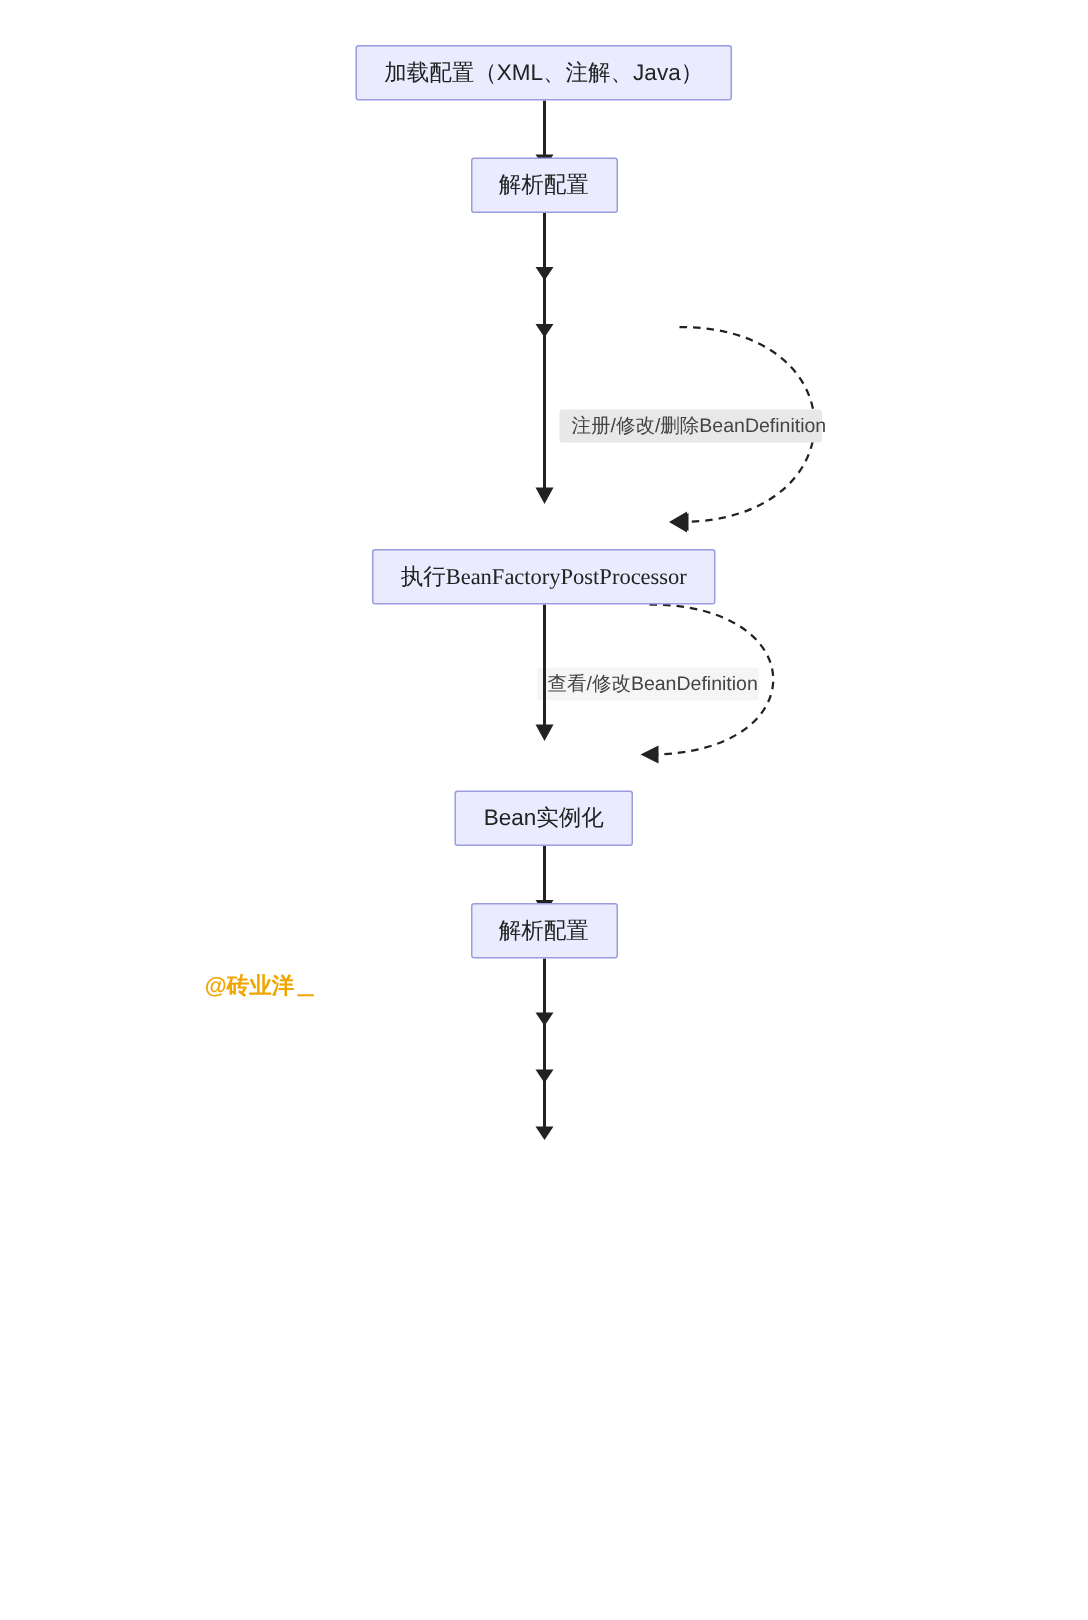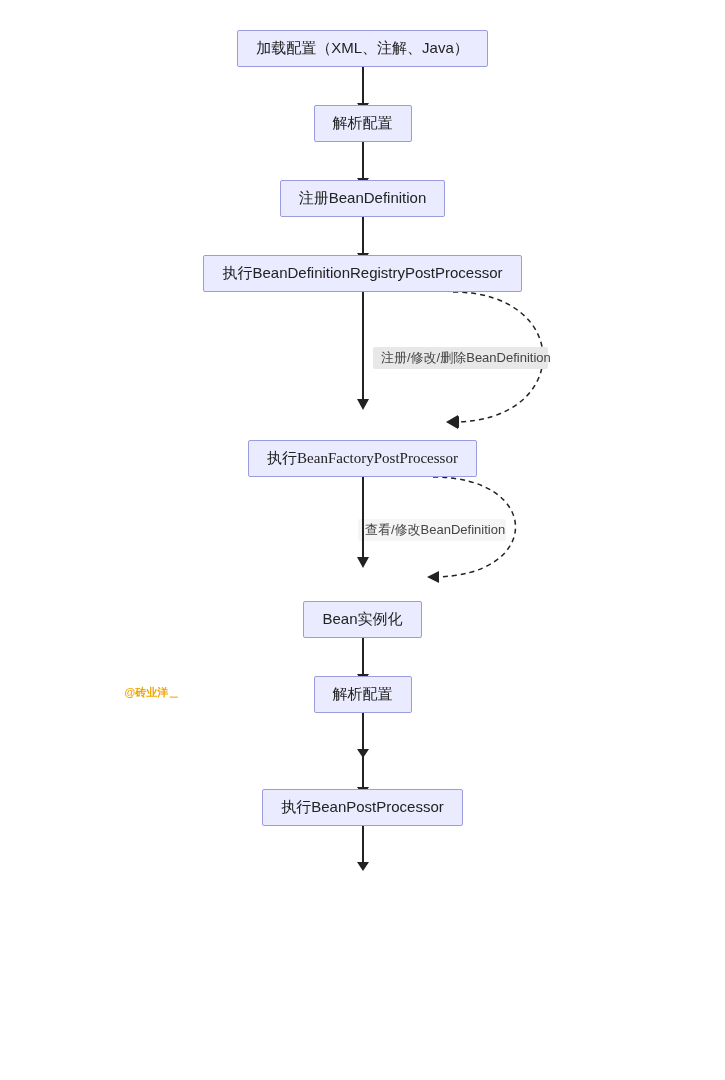--- a/index.html
+++ b/index.html
@@ -48,23 +48,23 @@
       bottom: -7px;
       left: 50%;
       transform: translateX(-50%);
       border-left: 6px solid transparent;
       border-right: 6px solid transparent;
       border-top: 9px solid #222;
     }
 
     .watermark {
       position: absolute;
-      left: 62px;
+      left: 74px;
       top: 430px;
-      font-size: 11px;
+      font-size: 15px;
       color: #f0a500;
       font-weight: bold;
       z-index: 10;
     }
 
     .middle-section {
       position: relative;
       display: flex;
       flex-direction: column;
       align-items: center;
@@ -77,29 +77,27 @@
 <div class="diagram-container">
 
   <div class="box">加载配置（XML、注解、Java）</div>
 
   <div class="arrow-down"></div>
 
   <div class="box">解析配置</div>
 
   <div class="arrow-down"></div>
 
-  <div class="box">注册BeanDefinition</div>
 
   <div class="arrow-down"></div>
 
   <div class="middle-section">
 
     <div class="watermark">@砖业洋＿</div>
 
-    <div class="box">执行BeanDefinitionRegistryPostProcessor</div>
 
     <svg width="600" height="170" style="position:relative; z-index:1; overflow:visible; margin-top:0;">
 
       <line x1="300" y1="0" x2="300" y2="20" stroke="#222" stroke-width="2"></line>
 
       <path d="M 390 0 C 510 0, 510 130, 390 130" stroke="#222" stroke-width="1.5" fill="none" stroke-dasharray="5,4"></path>
 
       <polygon points="390,123 383,135 397,135" fill="#222" transform="rotate(-90,390,130) translate(0,0)"></polygon>
       <polygon points="384,130 396,124 396,136" fill="#222"></polygon>
 
@@ -132,18 +130,17 @@
 
   <div class="arrow-down"></div>
 
   <div class="box">解析配置</div>
 
   <div class="arrow-down"></div>
 
 
   <div class="arrow-down"></div>
 
-  <div class="box">执行BeanPostProcessor</div>
 
   <div class="arrow-down"></div>
 
 
 </div>
 
 </body></html>

